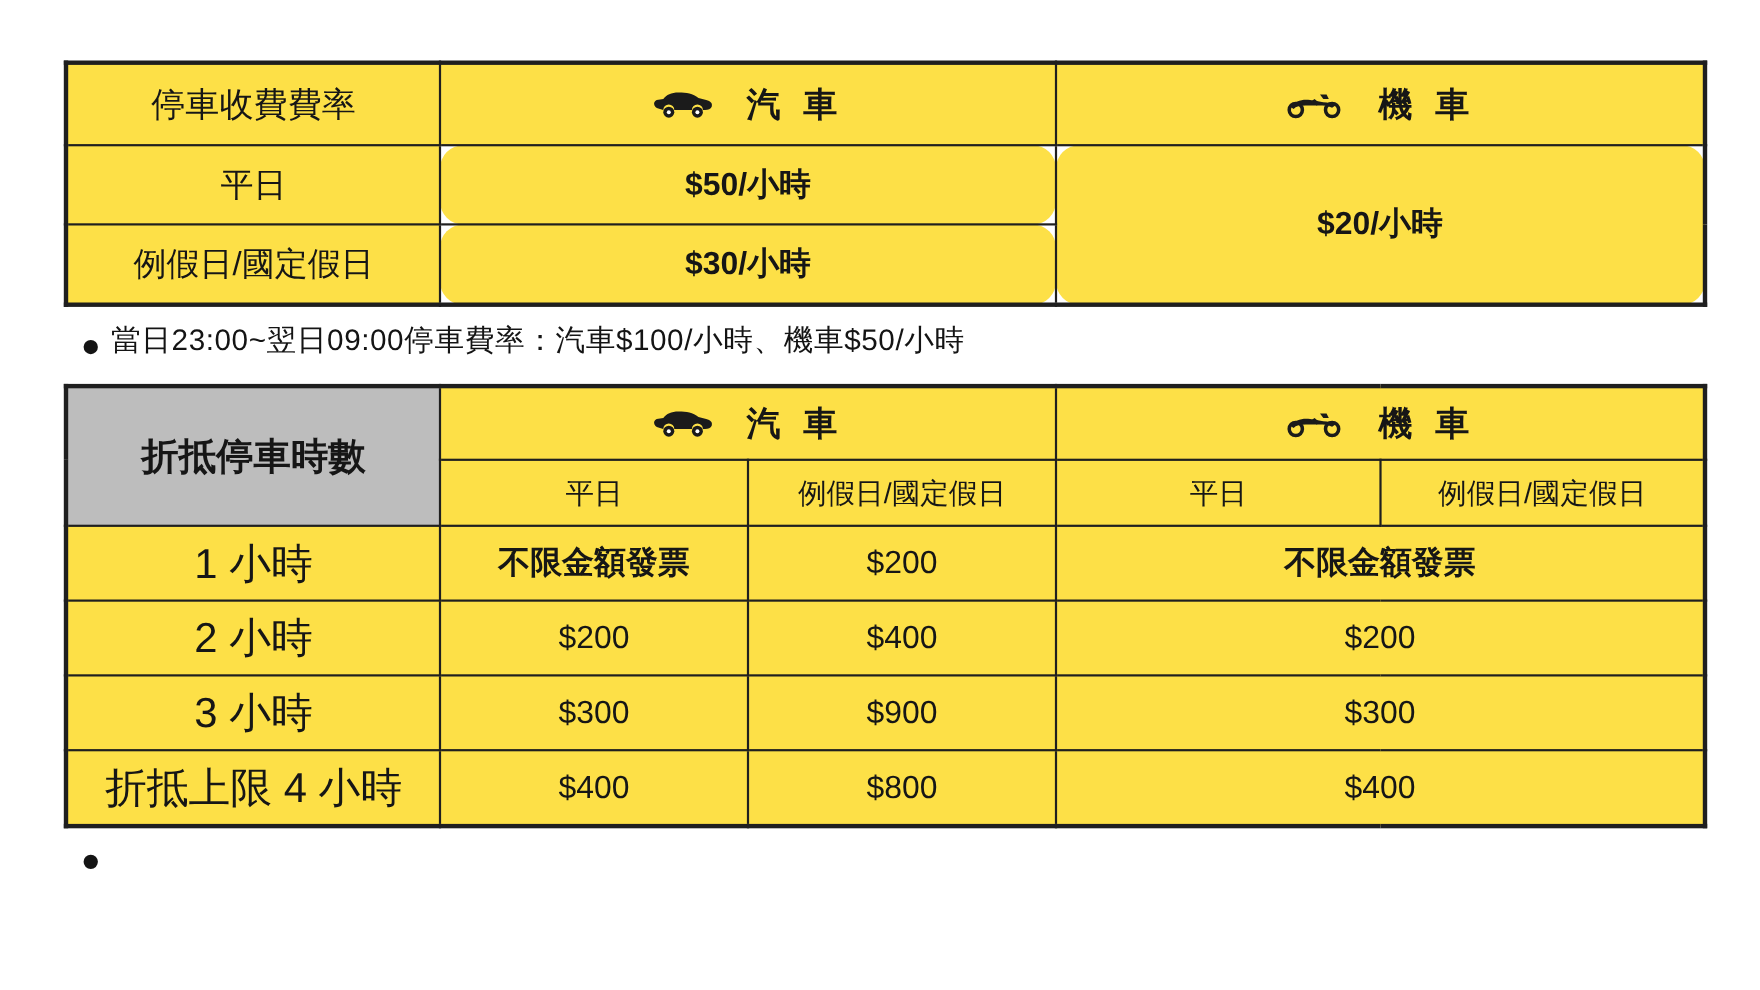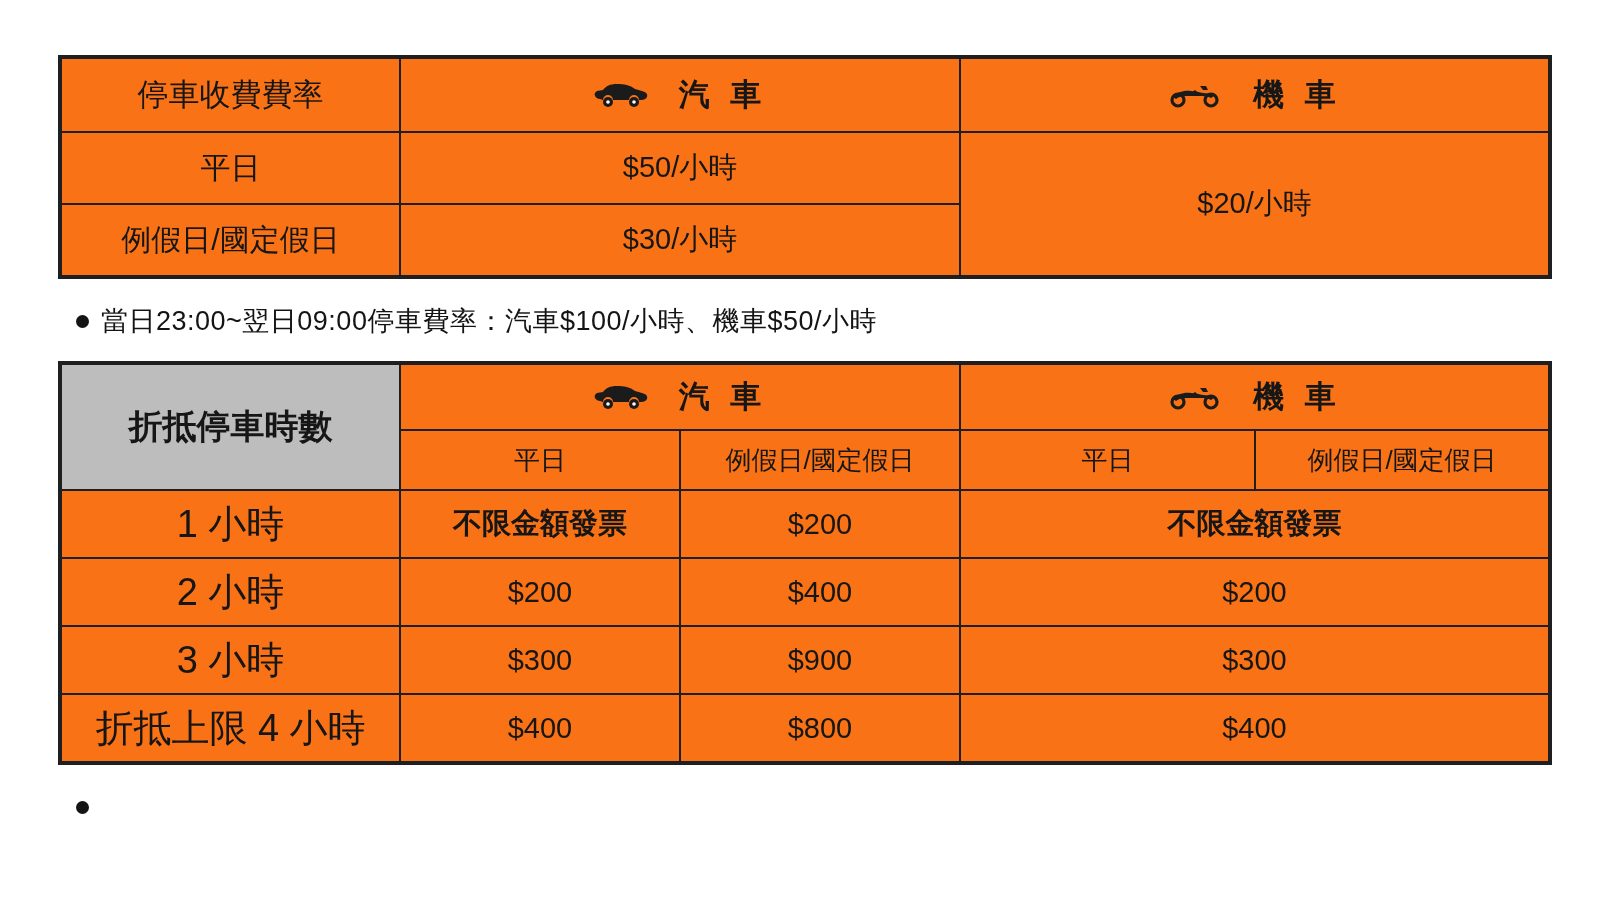--- a/index.html
+++ b/index.html
@@ -28,64 +28,65 @@
     width: 1490px;
     table-layout: fixed;
     border: 4px solid #1f1f1f;
   }
   table.grid td, table.grid th {
     border: 2px solid #1f1f1f;
     text-align: center;
     vertical-align: middle;
     font-weight: normal;
     color: #161616;
-    background: #f97316;
+    background: #fde047;
   }
   .hdr {
     background: #bdbdbd;
     font-weight: bold;
   }
   .subhdr {
     background: #bdbdbd;
     font-weight: bold;
   }
 
   
   #rate-table td {
     height: 68px;
     font-size: 30px;
   }
   #rate-table .hdr {
     height: 70px;
     font-size: 31px;
   }
   #rate-table .bold {
-    font-weight: normal;
+    font-weight: bold;
     font-size: 29px;
+    border-radius: 21px;
   }
   .veh-cell {
     display: flex;
     align-items: center;
     justify-content: center;
     gap: 30px;
   }
   .veh-label {
     letter-spacing: 6px;
     font-weight: bold;
   }
   .icon-svg { display: block; }
 
   
   .note {
     display: flex;
-    align-items: flex-start;
+    align-items: center;
     gap: 12px;
     font-size: 27px;
     color: #141414;
-    margin: 24px 0 22px 18px;
+    margin: 12px 0 22px 18px;
     letter-spacing: 0.5px;
   }
   .note .dot {
     width: 13px;
     height: 13px;
     border-radius: 50%;
     background: #141414;
     margin-top: 12px;
     flex: 0 0 auto;
   }

